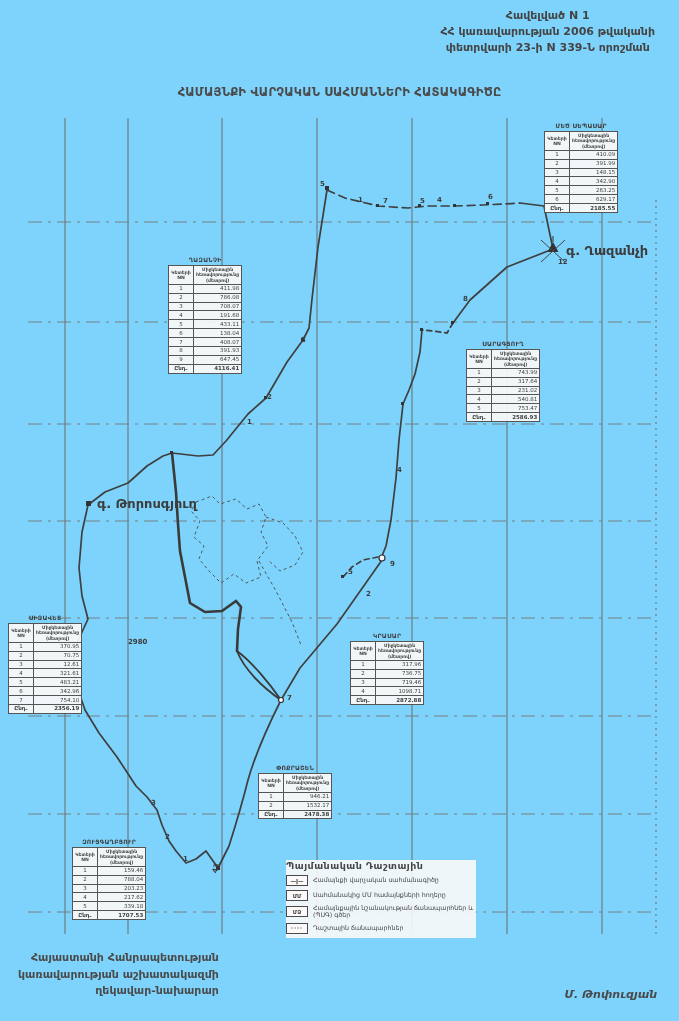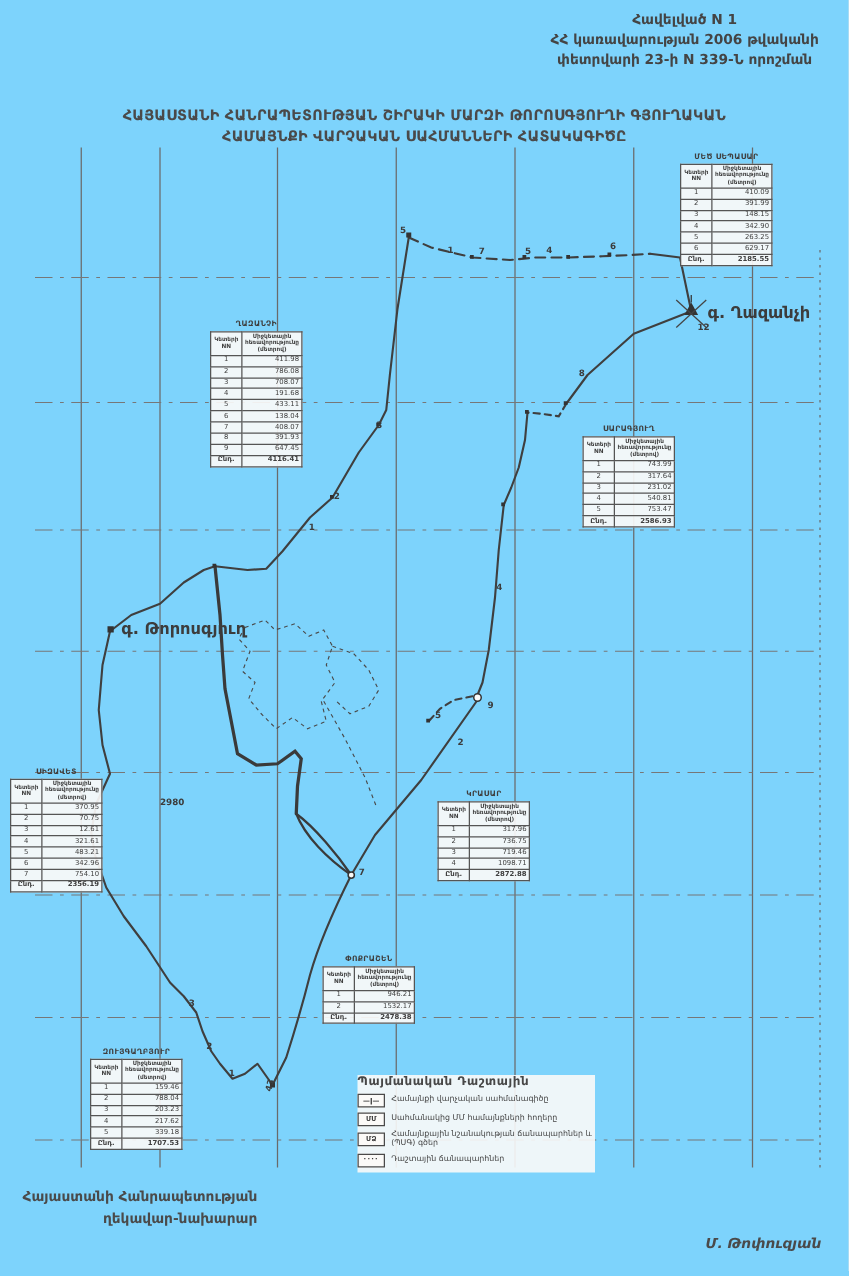--- a/index.html
+++ b/index.html
@@ -41,21 +41,20 @@
 
 <div class="page">
 
   <div class="hdr">
     <div>Հավելված N 1</div>
     <div>ՀՀ կառավարության 2006 թվականի</div>
     <div>փետրվարի 23-ի N 339-Ն որոշման</div>
   </div>
 
   <div class="ttl">
-    <div>ՀԱՅԱՍՏԱՆԻ ՀԱՆՐԱՊԵՏՈՒԹՅԱՆ ՇԻՐԱԿԻ ՄԱՐԶԻ ԹՈՐՈՍԳՅՈՒՂԻ ԳՅՈՒՂԱԿԱՆ</div>
     <div>ՀԱՄԱՅՆՔԻ ՎԱՐՉԱԿԱՆ ՍԱՀՄԱՆՆԵՐԻ ՀԱՏԱԿԱԳԻԾԸ</div>
   </div>
 
   <svg class="mapsvg" width="679" height="1021" viewBox="0 0 679 1021">
     <g stroke="#6a6a6a" stroke-width="1">
 
       <line x1="65" y1="118" x2="65" y2="934"></line>
       <line x1="128" y1="118" x2="128" y2="934"></line>
       <line x1="222" y1="118" x2="222" y2="934"></line>
       <line x1="317" y1="118" x2="317" y2="934"></line>
@@ -433,17 +432,18 @@
         </div>
         <div class="legend-item">
           <span class="sym dots">····</span>
           <span class="legend-lbl">Դաշտային ճանապարհներ</span>
         </div>
       </div>
   </div>
 
   <div class="ftr">
     <div>Հայաստանի Հանրապետության</div>
+    <div>կառավարության աշխատակազմի</div>
     <div>ղեկավար-նախարար</div>
   </div>
   <div class="sig">Մ. Թոփուզյան</div>
 
 </div>
 
 </body></html>

